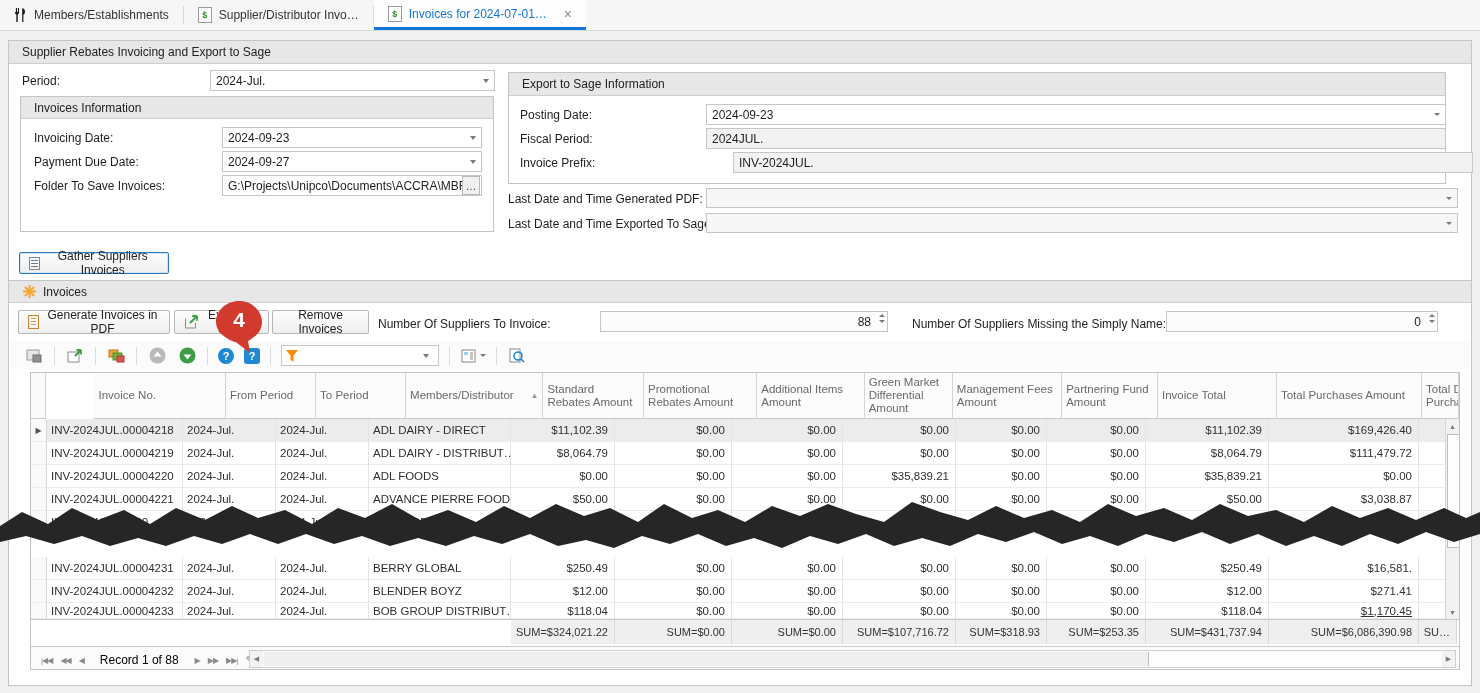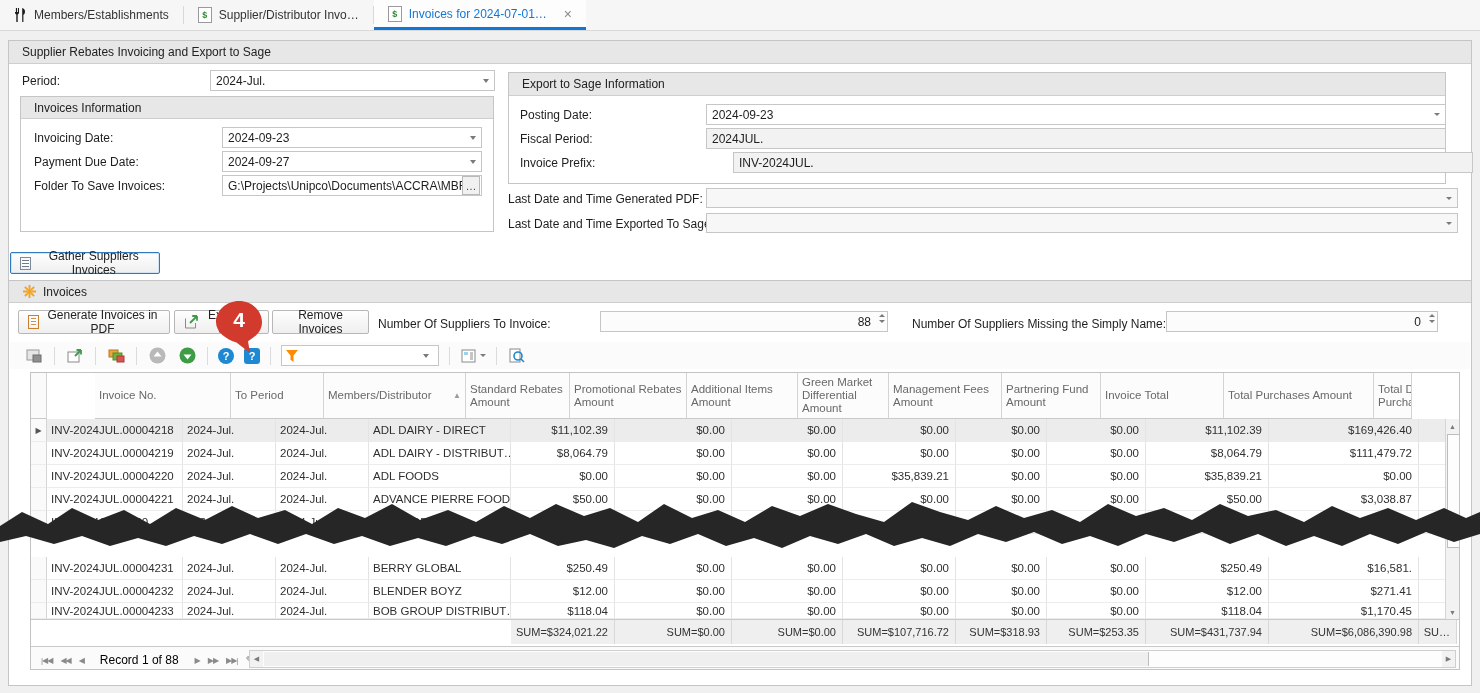--- a/index.html
+++ b/index.html
@@ -200,21 +200,21 @@
       </span>
   </div>
   <div class="lbl" style="left:508px;top:217px">Last Date and Time Exported To Sage:</div>
   <div class="combo dis" style="left:706px;top:213px;width:752px;height:20px">
     <span class="cv"></span>
     <span class="ddbtn">
         <i class="tri sm"></i>
       </span>
   </div>
 
-  <button class="btn btn-focus" style="left:10px;top:252px;width:150px">
+  <button class="btn btn-focus" style="left:19px;top:252px;width:150px">
     <span class="gather-ic"></span>
     <span>Gather Suppliers Invoices</span>
   </button>
 
   <div class="grp" style="left:8px;top:280px;width:1464px;height:406px">
     <div class="grp-cap" style="height:21px">
       <span class="tbico" style="width:14px">
         <svg width="13" height="13" viewBox="0 0 14 14">
             <g stroke="#f6a21d" stroke-width="2">
               <path d="M7 0v5M7 9v5M0 7h5M9 7h5M2 2l3.3 3.3M8.7 8.7 12 12M12 2 8.7 5.3M5.3 8.7 2 12"></path>
@@ -333,20 +333,23 @@
     </span>
   </div>
 
   <div class="grid-frame">
     <div class="ghead" id="grid-header">
         <div class="hc gut"></div>
         <div class="hc" style="width: 136px; margin-left: 48px;">
           <span>Invoice No.</span>
         </div>
         <div class="hc" style="width: 93px;">
+          <span>From Period</span>
+        </div>
+        <div class="hc" style="width: 93px;">
           <span>To Period</span>
         </div>
         <div class="hc" style="width: 142px;">
           <span>Members/Distributor</span>
           <span class="sort">▲</span>
         </div>
         <div class="hc" style="width: 104px;">
           <span>Standard Rebates Amount</span>
         </div>
         <div class="hc" style="width: 117px;">
@@ -496,21 +499,21 @@
           <div class="gc" style="width: 93px;">2024-Jul.</div>
           <div class="gc" style="width: 93px;">2024-Jul.</div>
           <div class="gc" style="width: 142px;">BOB GROUP DISTRIBUT…</div>
           <div class="gc num" style="width: 104px;">$118.04</div>
           <div class="gc num" style="width: 117px;">$0.00</div>
           <div class="gc num" style="width: 111px;">$0.00</div>
           <div class="gc num" style="width: 113px;">$0.00</div>
           <div class="gc num" style="width: 91px;">$0.00</div>
           <div class="gc num" style="width: 99px;">$0.00</div>
           <div class="gc num" style="width: 123px;">$118.04</div>
-          <div class="gc num" style="width: 150px;">$1,170.45</div>
+          <div class="gc num" style="width: 150px; text-decoration: underline;">$1,170.45</div>
           <div class="gc num" style="width: 38px;"></div>
         </div>
       </div>
     <div class="gfoot" id="grid-footer">
         <div class="fc blank gut"></div>
         <div class="fc blank" style="width: 136px;"></div>
         <div class="fc blank" style="width: 93px;"></div>
         <div class="fc blank" style="width: 93px;"></div>
         <div class="fc blank" style="width: 142px;"></div>
         <div class="fc" style="width: 104px;">SUM=$324,021.22</div>

